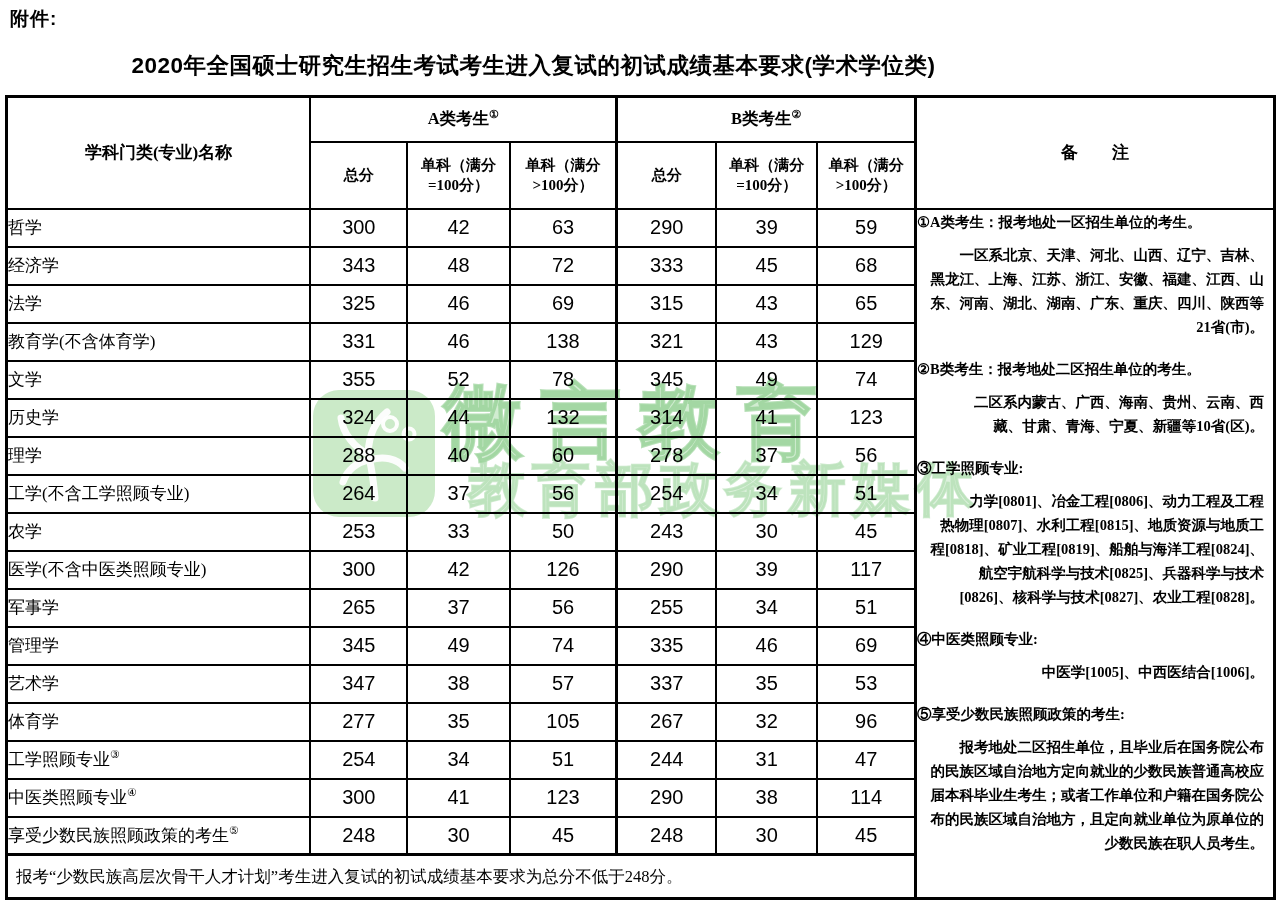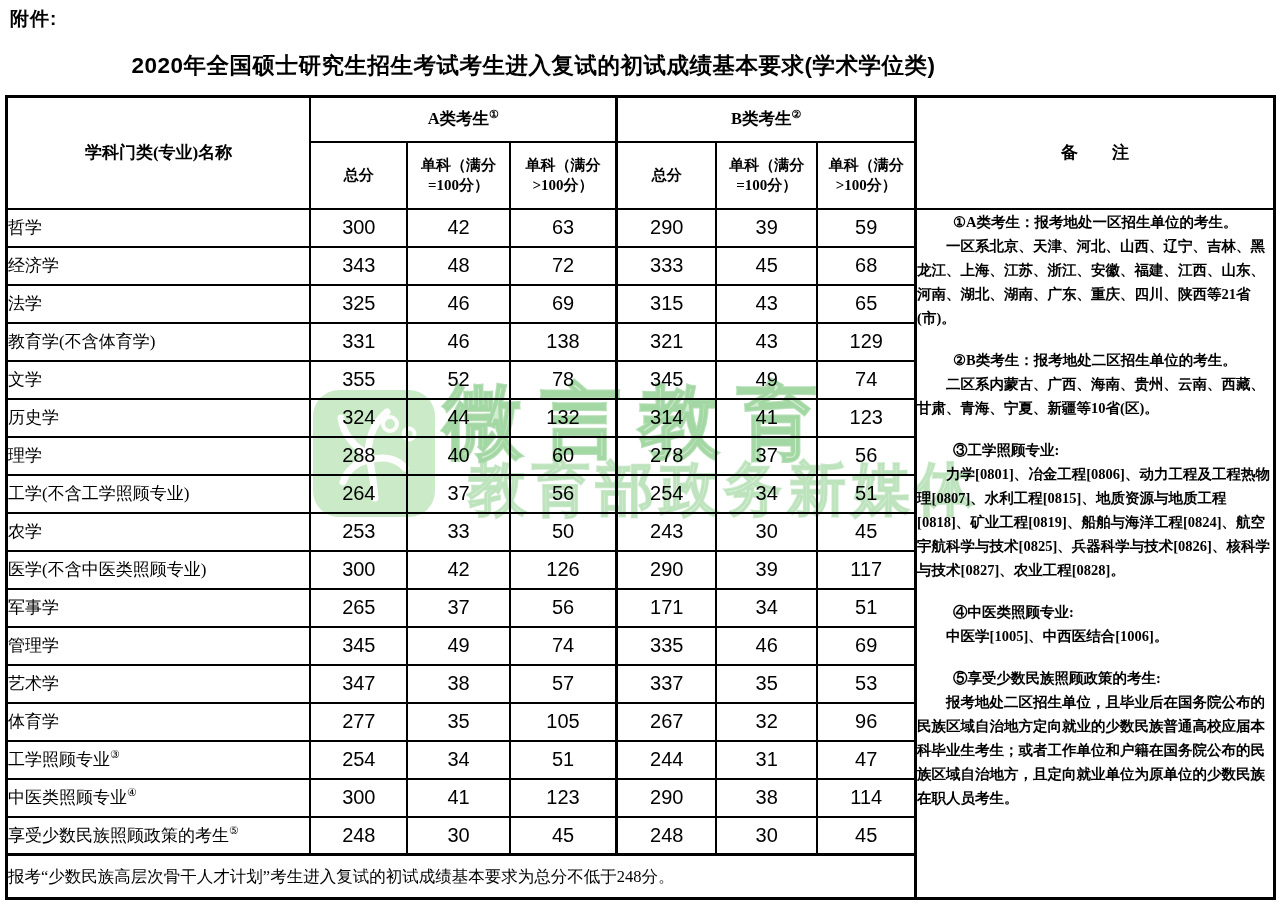--- a/index.html
+++ b/index.html
@@ -80,25 +80,26 @@
   sup.circ{font-size:11px;vertical-align:super;line-height:0;}
   td.remarks-cell{
     vertical-align:top;
     padding:18px 8px 6px 9px;
     font-size:14.5px;
     line-height:24px;
     border-left:3px solid #000 !important;
   }
   .note{margin:0 0 18px 0;}
   .note:last-child{margin-bottom:0;}
-  .note-head{margin:0;font-weight:bold;padding-left:36px;}
-  .note-body{margin:0;text-indent:2em;font-weight:bold;}
+  .note-head{margin:0;font-weight:bold;}
+  .note-body{margin:9px;text-indent:2em;font-weight:bold;text-align:right;}
   tr.footer-row td{
     border-top:3px solid #000;
     font-size:16.5px;
+    padding-left:8px;
     text-align:left;
   }
 </style>
 </head>
 <body>
 
 <div id="page">
 
   <div class="watermark">
     <div class="wm-icon">
@@ -262,21 +263,21 @@
           <td class="num">126</td>
           <td class="num sep-left">290</td>
           <td class="num">39</td>
           <td class="num">117</td>
         </tr>
         <tr class="data-row">
           <td class="name"><span>军事学</span></td>
           <td class="num">265</td>
           <td class="num">37</td>
           <td class="num">56</td>
-          <td class="num sep-left">171</td>
+          <td class="num sep-left">255</td>
           <td class="num">34</td>
           <td class="num">51</td>
         </tr>
         <tr class="data-row">
           <td class="name"><span>管理学</span></td>
           <td class="num">345</td>
           <td class="num">49</td>
           <td class="num">74</td>
           <td class="num sep-left">335</td>
           <td class="num">46</td>

